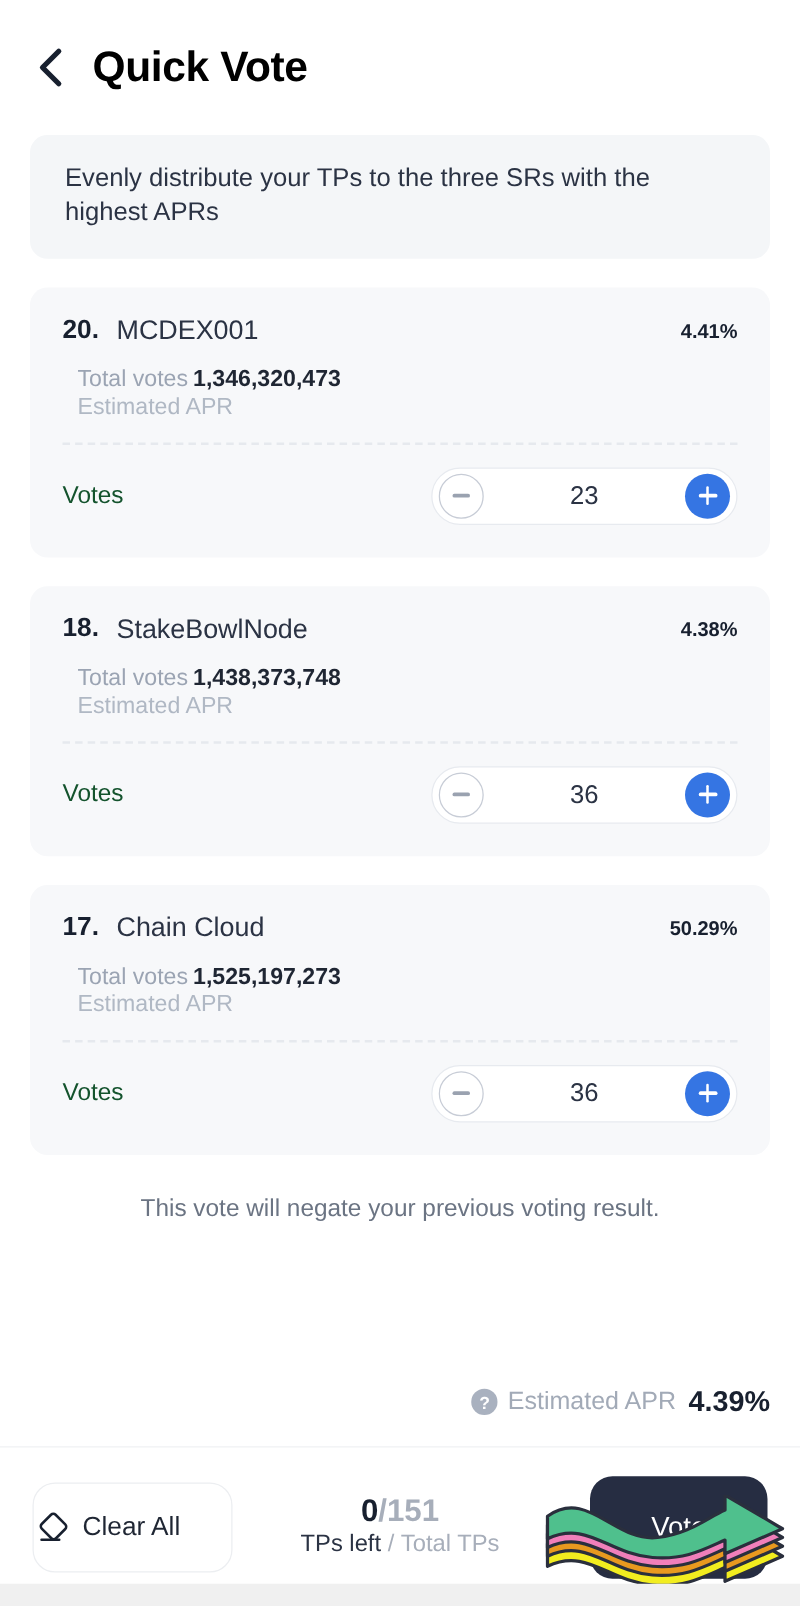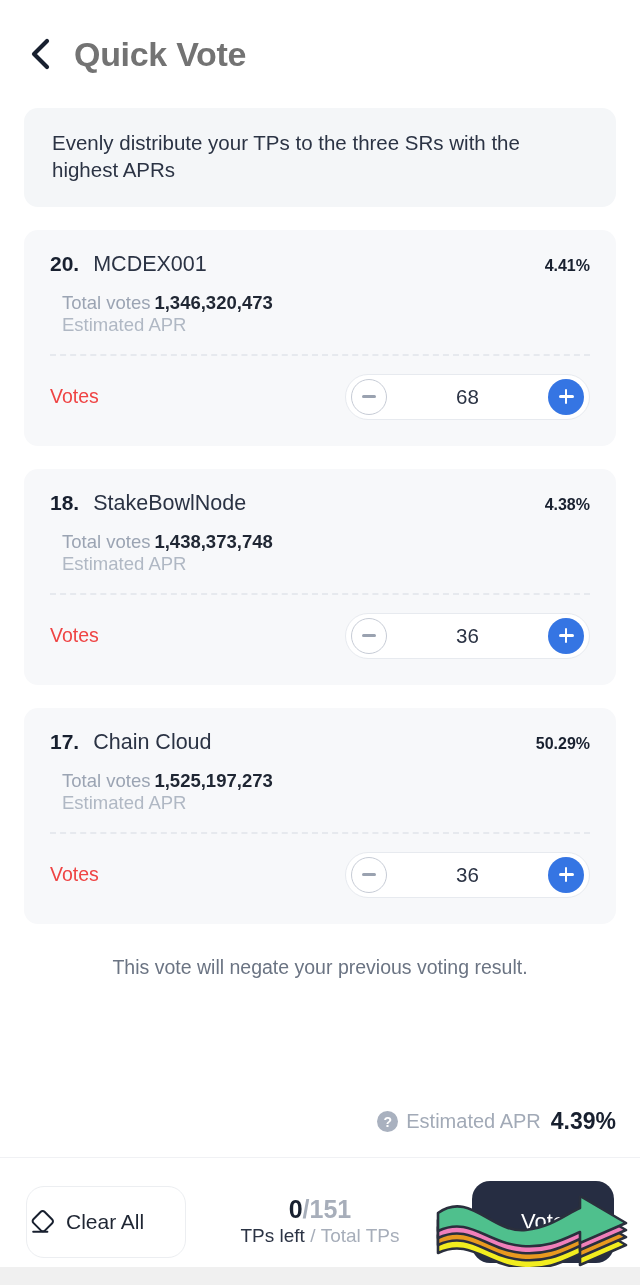--- a/index.html
+++ b/index.html
@@ -41,21 +41,21 @@
     align-items: center;
     justify-content: center;
     cursor: pointer;
     flex: 0 0 auto;
   }
   .back-btn svg { display: block; }
   .page-title {
     font-size: 34px;
     font-weight: bold;
     letter-spacing: -0.3px;
-    color: #737373;
+    color: #000000;
     margin-left: 12px;
     line-height: 1;
   }
 
   
   .content {
     flex: 1 1 auto;
     padding: 0 24px;
     overflow: hidden;
   }
@@ -142,21 +142,21 @@
 
   .card-row-votes {
     display: flex;
     align-items: center;
     justify-content: space-between;
     margin-top: 8px;
     height: 66px;
   }
   .votes-label {
     font-size: 19.5px;
-    color: #ef4444;
+    color: #14532d;
   }
 
   
   .stepper {
     display: flex;
     align-items: center;
     justify-content: space-between;
     width: 245px;
     height: 46px;
     border: 1.5px solid #e7eaef;
@@ -367,21 +367,21 @@
         <span class="total-votes"><span>Total votes</span><b>1,346,320,473</b></span>
         <span class="apr-label">Estimated APR</span>
       </div>
       <div class="divider"></div>
       <div class="card-row-votes">
         <span class="votes-label">Votes</span>
         <div class="stepper">
           <div class="step-btn step-minus">
             <span class="bar"></span>
           </div>
-          <span class="step-value">68</span>
+          <span class="step-value">23</span>
           <div class="step-btn step-plus">
             <span class="inner">
               <span class="bar-h"></span>
                 <span class="bar-v"></span>
             </span>
           </div>
         </div>
       </div>
     </div>
 

